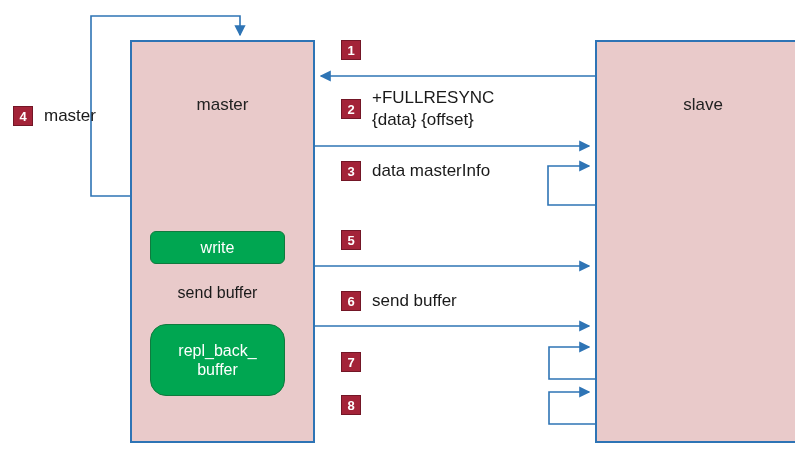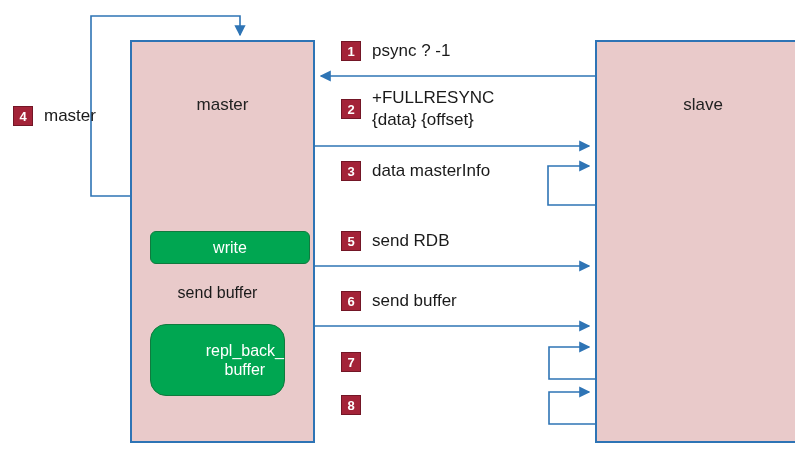--- a/index.html
+++ b/index.html
@@ -15,22 +15,22 @@
   .node-slave{left:595px;top:40px;width:216px;height:403px;}
   .node-title{
     position:absolute;top:53px;left:0;width:100%;text-align:center;
     font-size:17px;color:#222;
   }
   .green-box{
     position:absolute;background:#00a651;border:1.5px solid #107a3e;box-sizing:border-box;
     color:#ffffff;display:flex;align-items:center;justify-content:center;text-align:center;
     font-size:16px;line-height:1.2;
   }
-  .write-box{left:150px;top:231px;width:160px;height:33px;border-radius:6px;}
-  .repl-box{left:150px;top:324px;width:135px;height:72px;border-radius:16px;justify-content:flex-end;}
+  .write-box{left:150px;top:231px;width:135px;height:33px;border-radius:6px;}
+  .repl-box{left:150px;top:324px;width:135px;height:72px;border-radius:16px;}
   .pre{white-space:pre-line;}
   .send-buffer-label{
     position:absolute;left:150px;top:284px;width:135px;text-align:center;
     font-size:16px;color:#1a1a1a;
   }
   .step-row{
     position:absolute;display:flex;align-items:center;
   }
   .badge{
     width:20px;height:20px;flex:0 0 auto;background:#a32338;border:1px solid #731626;
@@ -89,37 +89,35 @@
 buffer</span>
   </div>
 
   <div class="step-row" style="left:13px;top:105px;">
     <div class="badge">4</div>
     <div class="step-label">master</div>
   </div>
 
   <div class="step-row" style="left:341px;top:40px;">
     <div class="badge">1</div>
-    <div class="step-label">psync ? -1</div>
   </div>
 
   <div class="step-row" style="left:341px;top:87px;">
     <div class="badge">2</div>
     <div class="step-label">+FULLRESYNC
 {data} {offset}</div>
   </div>
 
   <div class="step-row" style="left:341px;top:160px;">
     <div class="badge">3</div>
     <div class="step-label">data masterInfo</div>
   </div>
 
   <div class="step-row" style="left:341px;top:230px;">
     <div class="badge">5</div>
-    <div class="step-label">send RDB</div>
   </div>
 
   <div class="step-row" style="left:341px;top:290px;">
     <div class="badge">6</div>
     <div class="step-label">send buffer</div>
   </div>
 
   <div class="step-row" style="left:341px;top:352px;">
     <div class="badge">7</div>
   </div>

